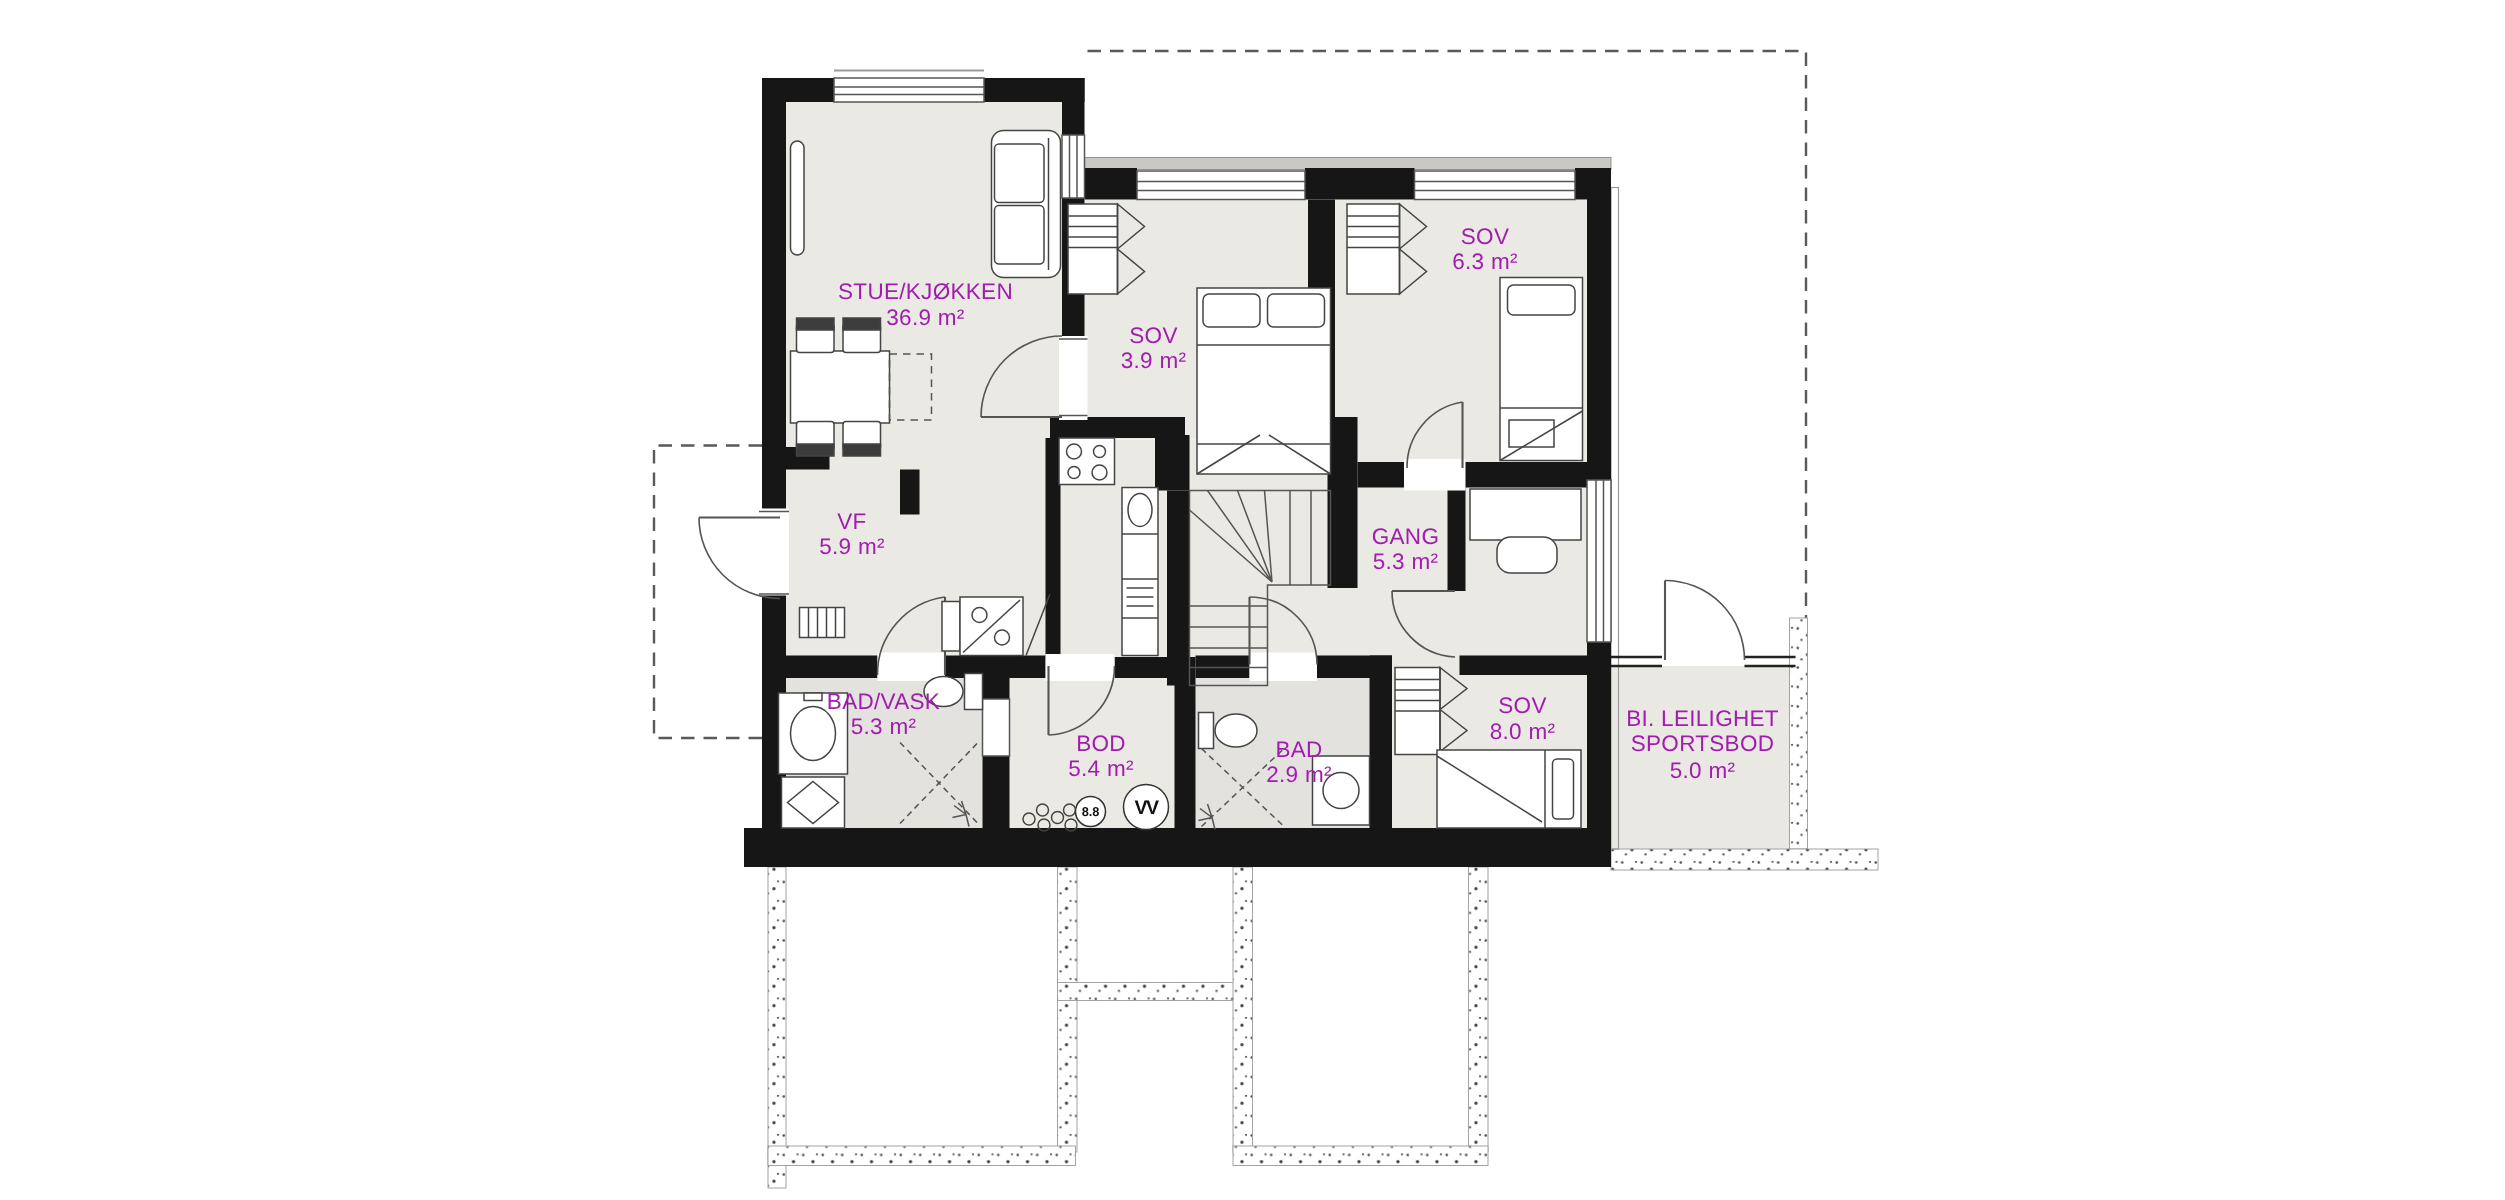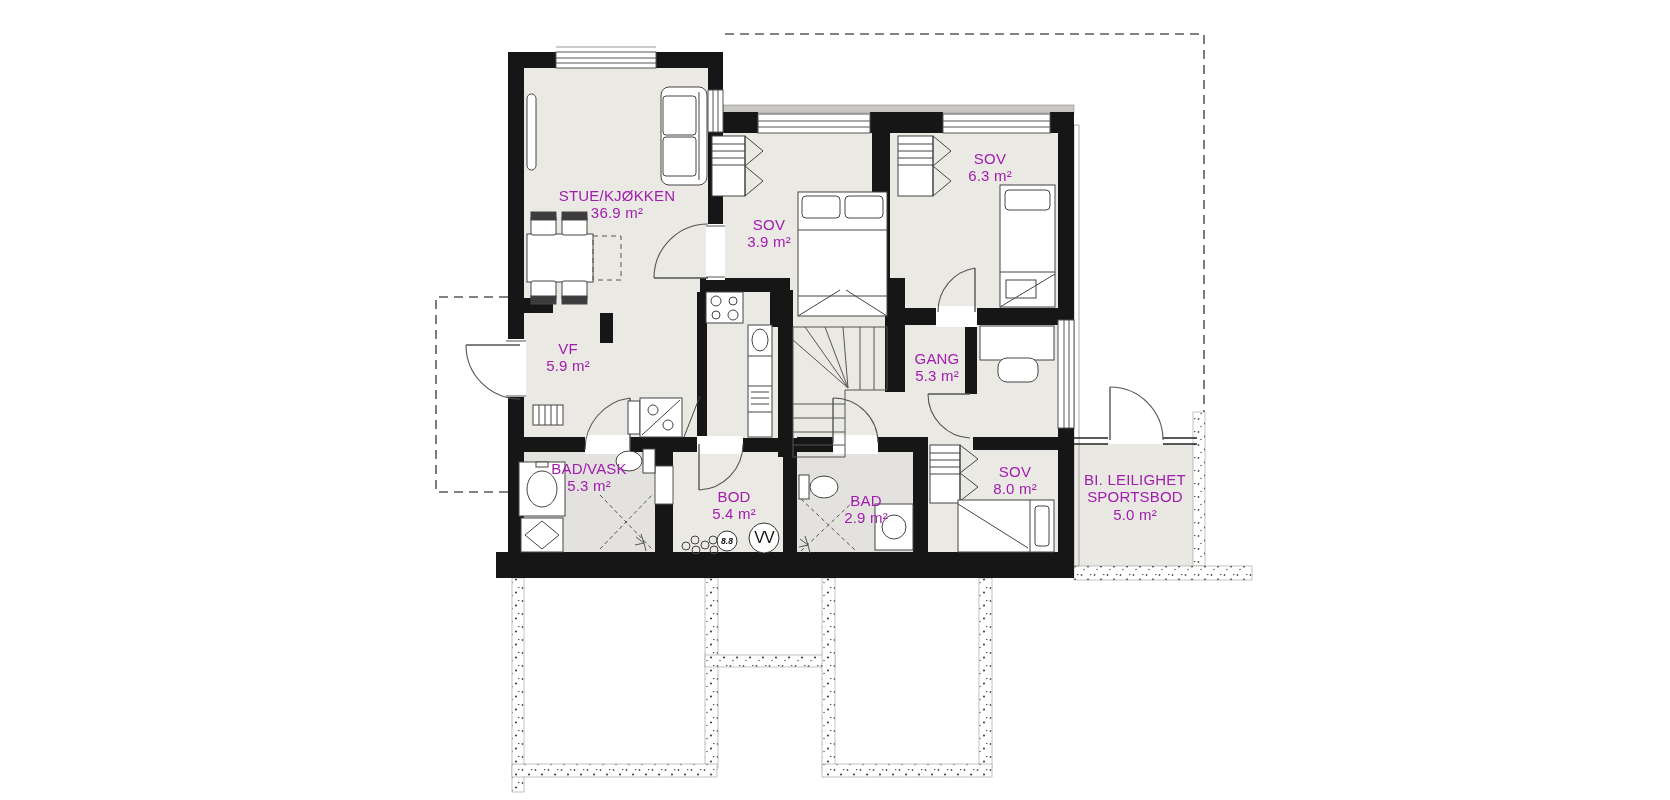--- a/index.html
+++ b/index.html
@@ -4,22 +4,22 @@
 <style>
   html,body{margin:0;padding:0;background:#ffffff;}
   .stage{position:relative;width:1670px;height:800px;background:#ffffff;overflow:hidden;
          font-family:"Liberation Sans", sans-serif;}
   svg{position:absolute;left:0;top:0;}
   .rlabel{position:absolute;transform:translate(-50%,-50%);text-align:center;
           color:#a21caf;font:15px/1.16 "Liberation Sans", sans-serif;
           letter-spacing:.2px;white-space:nowrap;z-index:5;}
   .symlabel{position:absolute;transform:translate(-50%,-50%);color:#111;z-index:6;
             font-family:"Liberation Sans", sans-serif;}
-  .symlabel.vv{font-size:16px;font-weight:normal;letter-spacing:-1px;}
-  .symlabel.mani{font-size:8.5px;font-weight:bold;letter-spacing:0;font-style:italic;}
+  .symlabel.vv{font-size:13px;font-weight:bold;letter-spacing:-1px;}
+  .symlabel.mani{font-size:8.5px;font-weight:bold;letter-spacing:0;}
 </style>
 </head>
 <body>
 
 <div class="stage">
 
 <svg width="1670" height="800" viewBox="0 0 1670 800">
   <defs>
     <pattern id="stip" width="13" height="13" patternUnits="userSpaceOnUse">
       <rect width="13" height="13" fill="#ffffff"></rect>

